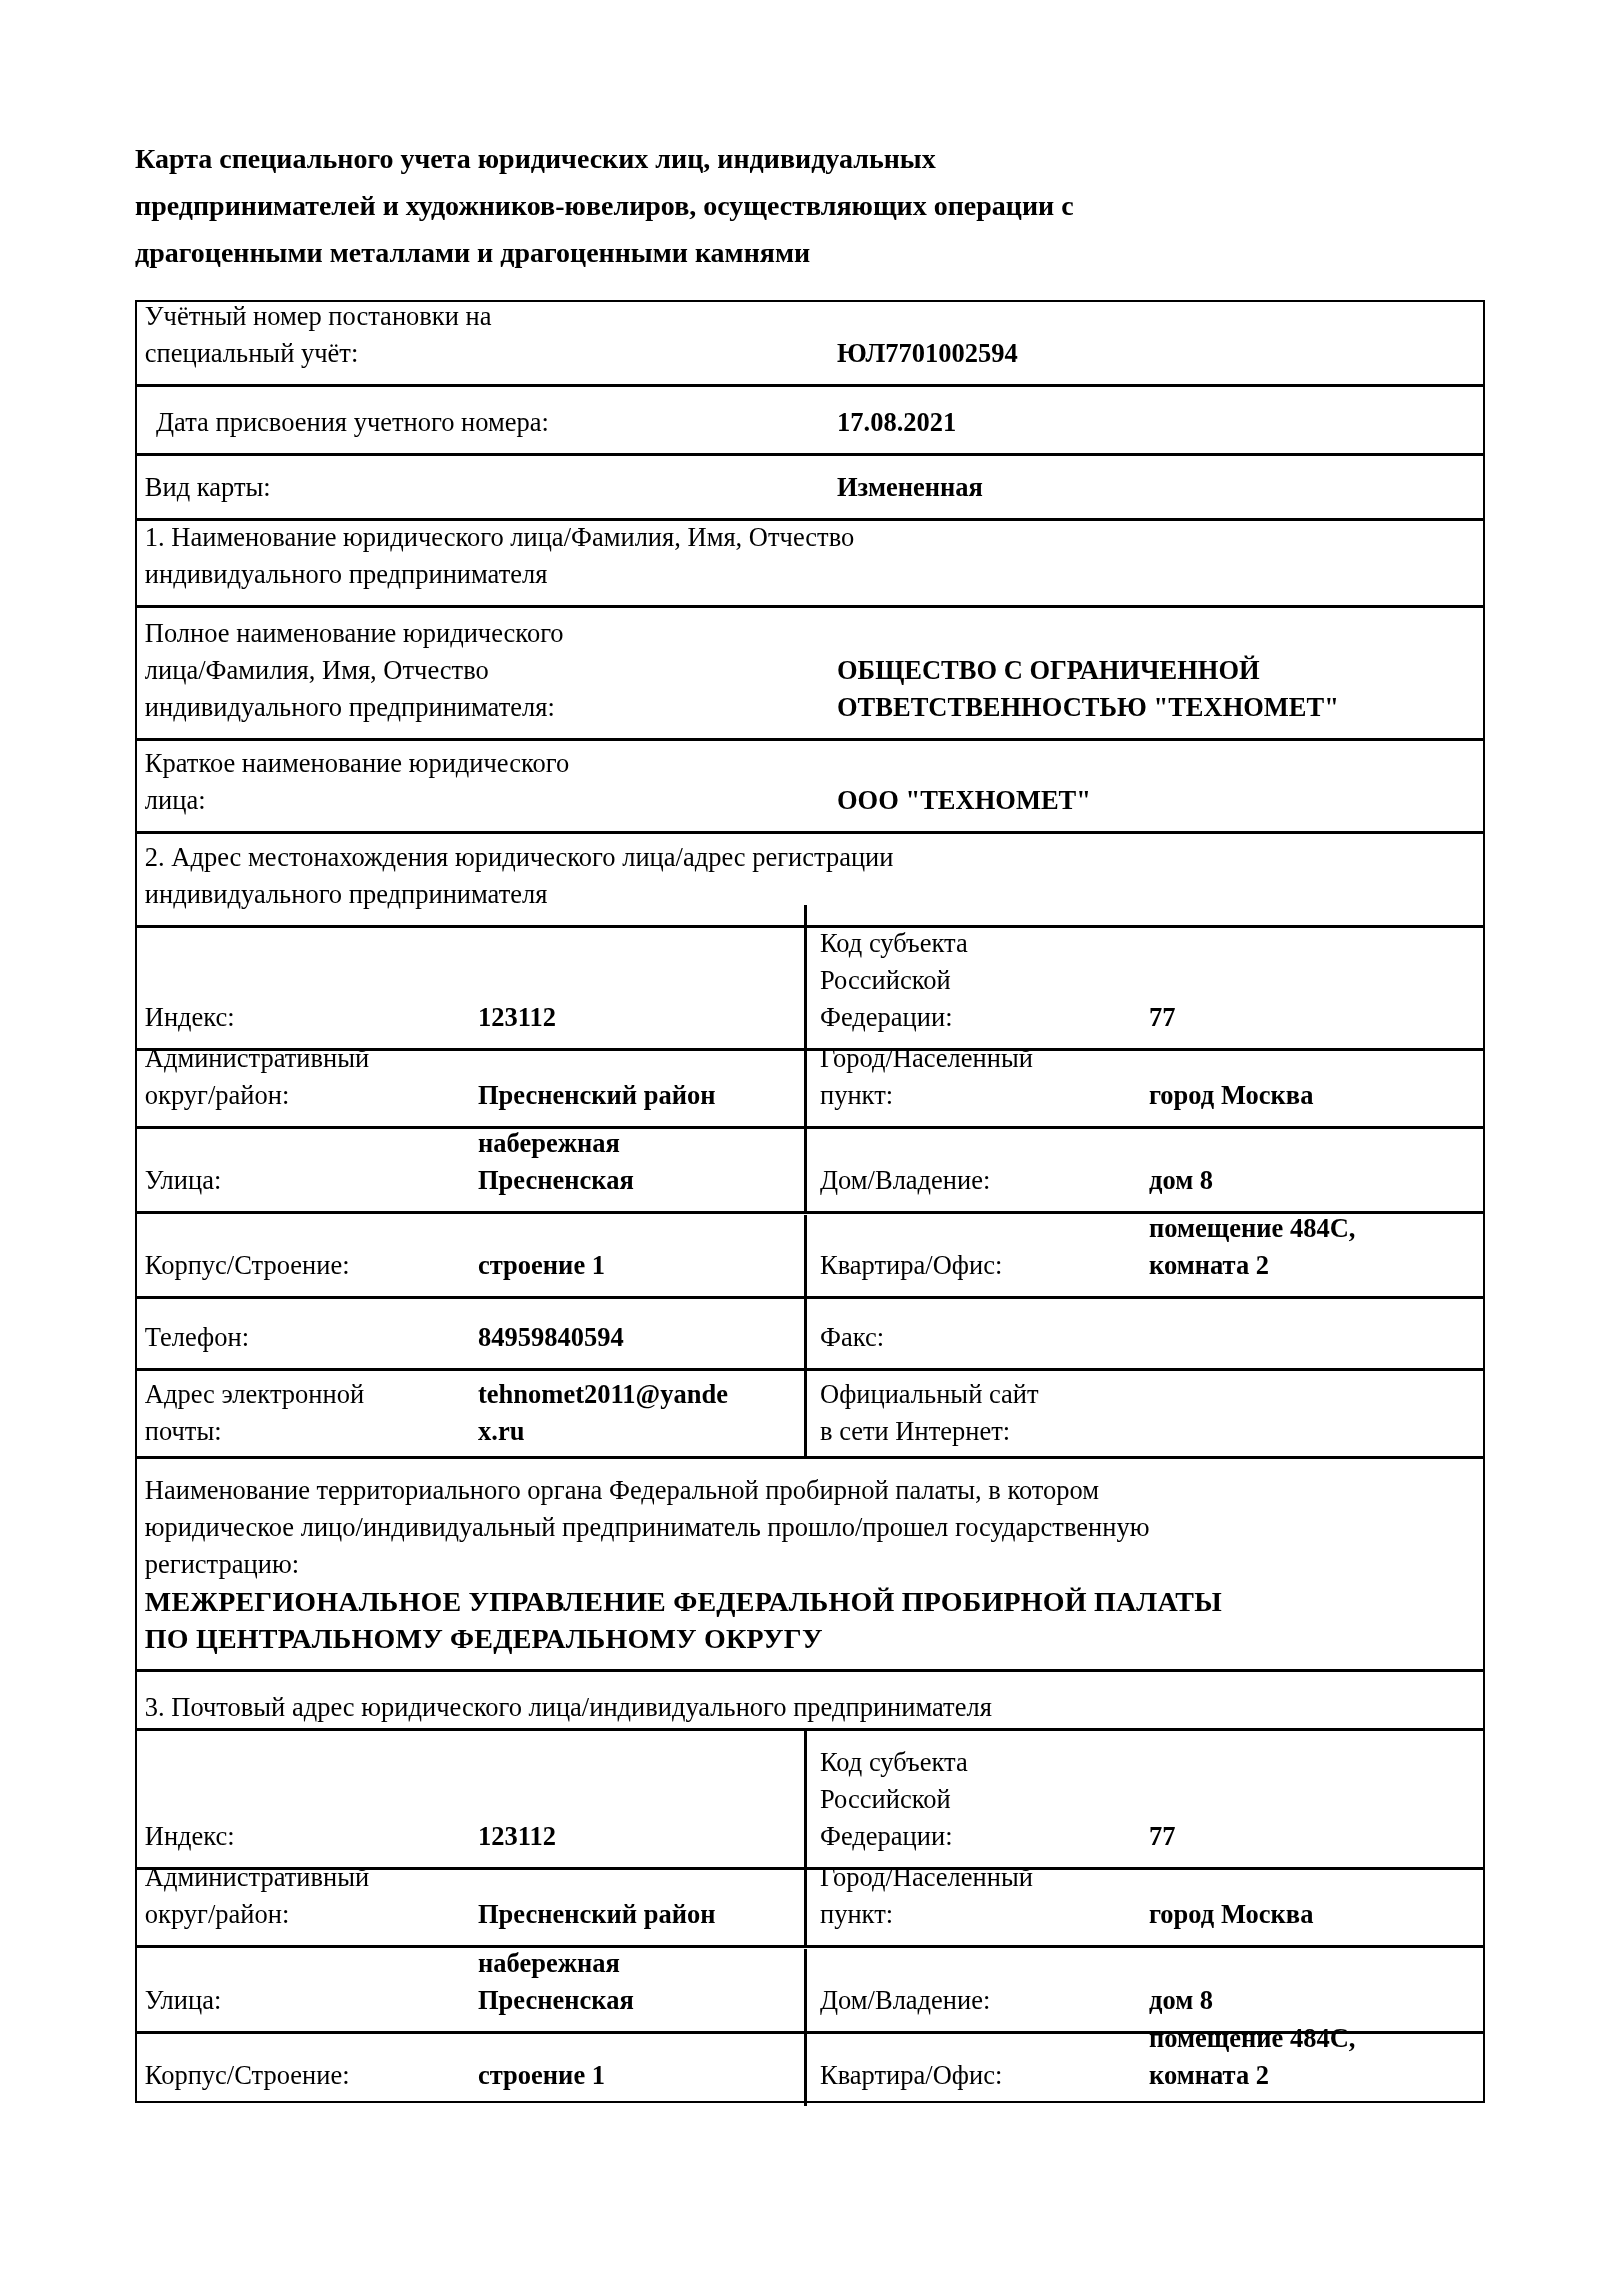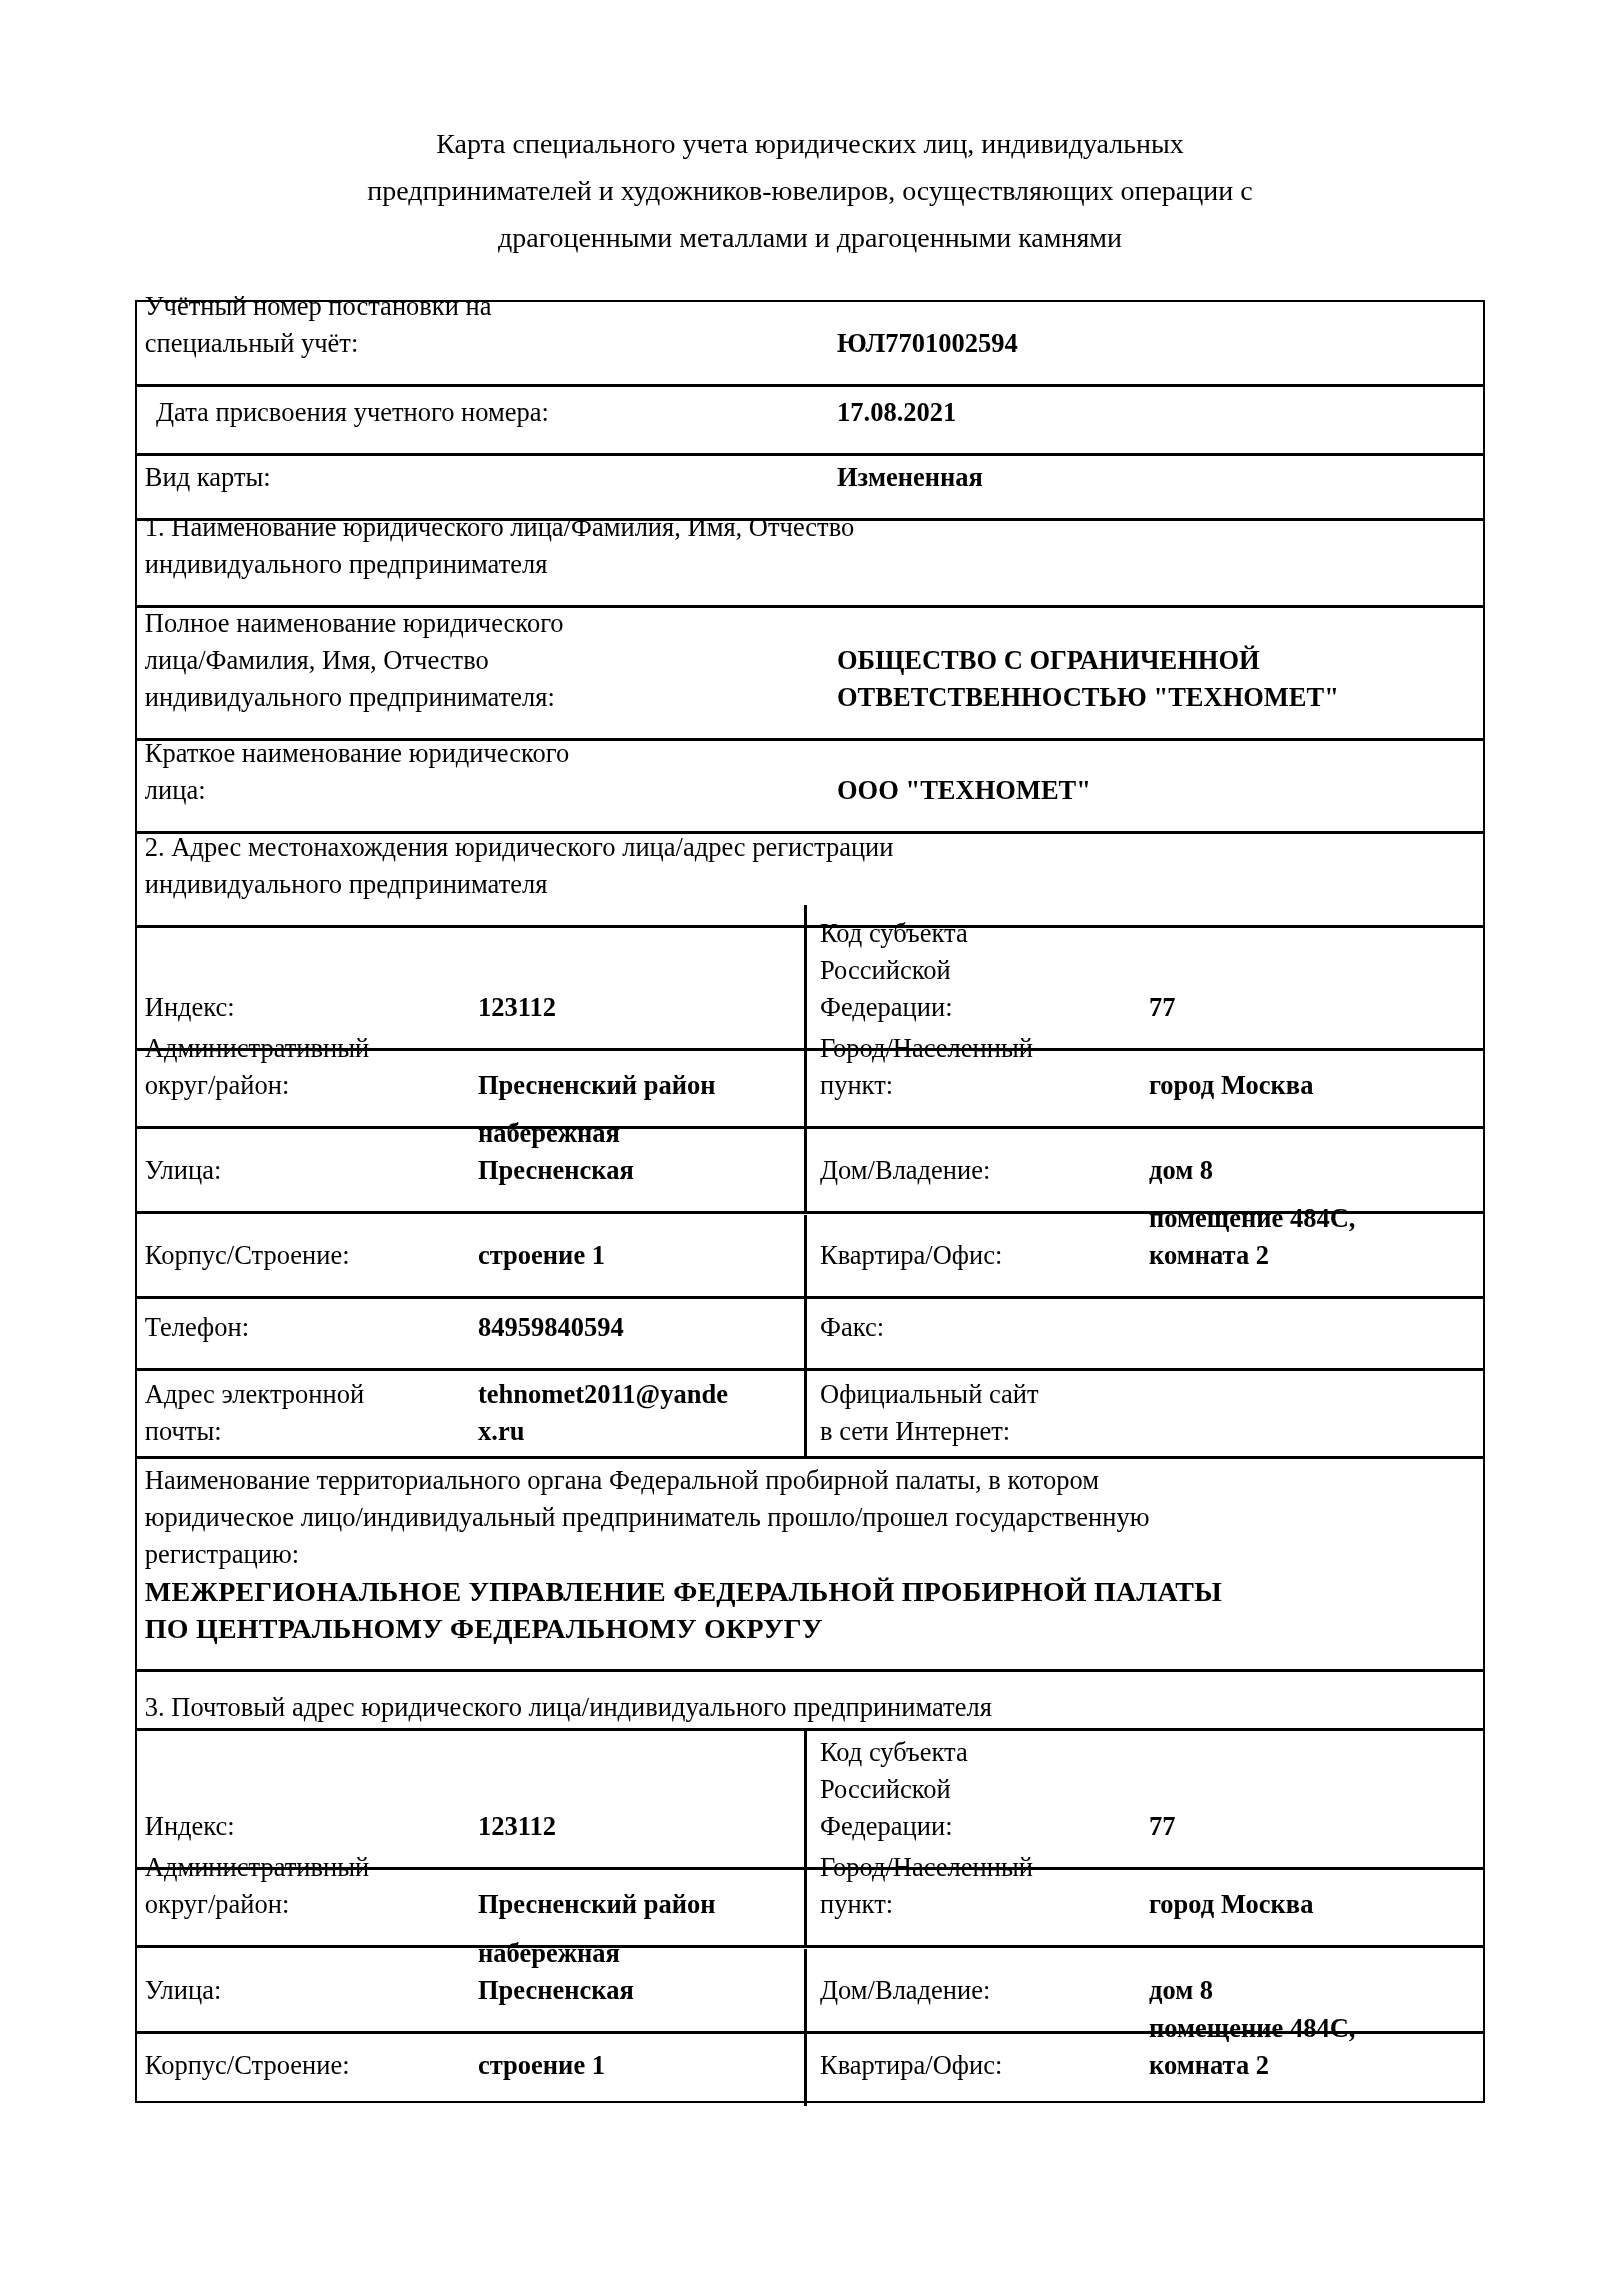--- a/index.html
+++ b/index.html
@@ -2,37 +2,37 @@
 <html><head>
   <meta charset="utf-8">
   <style>
     html, body { margin: 0; padding: 0; background: #ffffff; }
     body {
       width: 1620px; height: 2293px; position: relative; overflow: hidden;
       font-family: "Liberation Serif", "DejaVu Serif", serif;
       color: #000000;
     }
     .title {
-      position: absolute; left: 135px; width: 1350px; top: 120px;
-      text-align: center; font-weight: normal; font-size: 28px; line-height: 47px;
+      position: absolute; left: 135px; width: 1350px; top: 135px;
+      font-weight: bold; font-size: 28px; line-height: 47px;
     }
     .tbl {
       position: absolute; left: 135px; top: 300px; width: 1350px; height: 1803px;
       border: 2.9px solid #000; box-sizing: border-box;
     }
     .row {
       position: absolute; left: 0; right: 0; box-sizing: border-box;
       border-bottom: 3.9px solid #000;
     }
     .row.last { border-bottom: none; }
     .cell {
       position: absolute; top: 0; bottom: 0; box-sizing: border-box;
       font-size: 26.5px; line-height: 37px;
       display: flex; flex-direction: column; justify-content: flex-end;
-      padding-bottom: 22px;
+      padding-bottom: 12px;
     }
     .cell.top { justify-content: flex-start; padding-top: 5.9px; padding-bottom: 0; }
     .b { font-weight: bold; }
     .vline { position: absolute; top: 0; bottom: 0; left: 667px; width: 2.9px; background: #000; }
     .pre { white-space: pre-line; }
     .big { font-size: 28px; line-height: 37px; font-weight: bold; letter-spacing: 0.2px; }
   </style>
 </head>
 <body>
 

